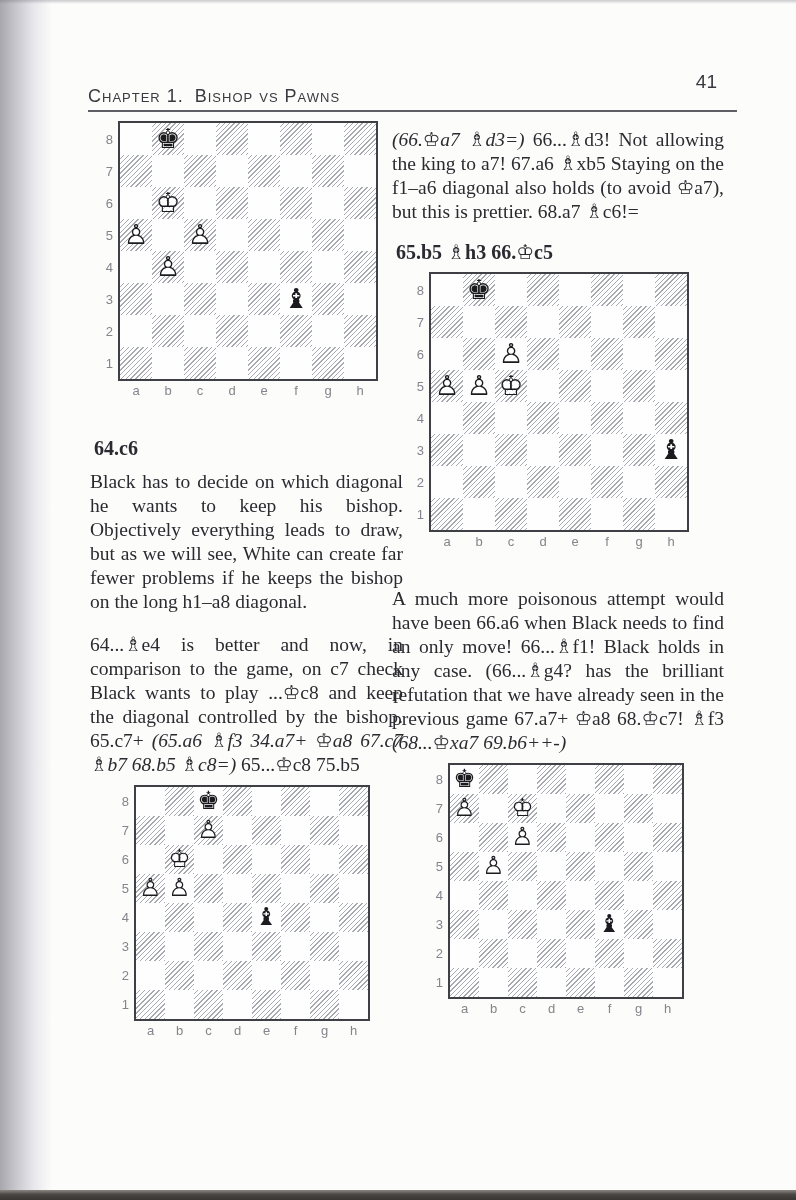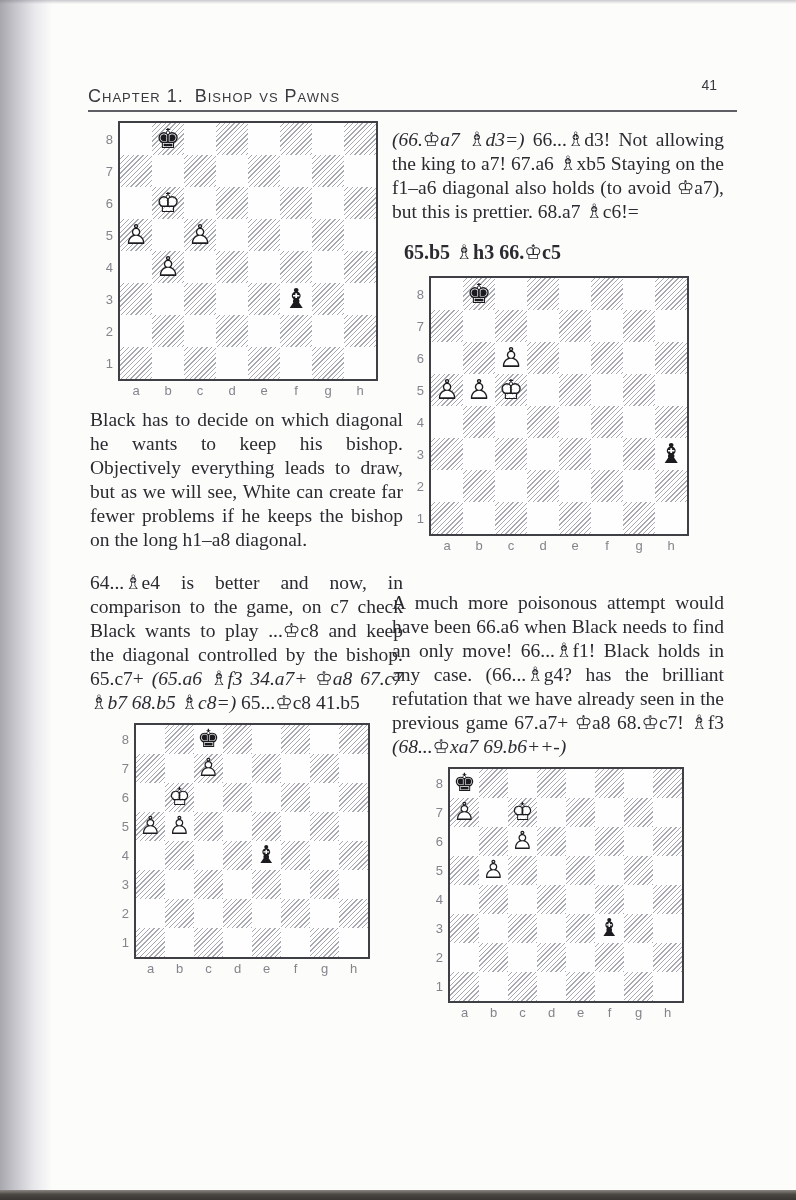--- a/index.html
+++ b/index.html
@@ -10,30 +10,30 @@
          background:linear-gradient(to right,#a8a7ad 0,#c7c6cc 30%,#e8e7eb 65%,rgba(255,255,255,0) 100%);}
   .top-edge{position:absolute;top:0;left:0;right:0;height:4px;
          background:linear-gradient(to bottom,rgba(110,110,122,.35),rgba(255,255,255,0));}
   .bottom-edge{position:absolute;left:0;top:1190px;width:796px;height:10px;
          background:linear-gradient(to bottom,#8a8580 0,#4a4642 45%,#383532 100%);}
   
   .page-header{position:absolute;top:86px;left:88px;width:650px;text-align:left;
          font-family:"Liberation Sans",sans-serif;font-size:18px;color:#3a393f;
          font-variant:small-caps;letter-spacing:1px;white-space:nowrap;}
   .hgap{display:inline-block;width:11px;}
-  .page-number{position:absolute;top:77px;left:677px;width:40px;text-align:right;
-         font-family:"Liberation Sans",sans-serif;font-size:14px;color:#3a393f;}
+  .page-number{position:absolute;top:71px;left:677px;width:40px;text-align:right;
+         font-family:"Liberation Sans",sans-serif;font-size:19px;color:#3a393f;}
   .header-rule{position:absolute;top:110px;left:88px;width:649px;height:0;
          border-top:2px solid #5f5e64;}
   
   .col{position:absolute;top:0;}
   .col-left{left:90px;width:313px;}
   .col-right{left:392px;width:332px;}
   .para{font-size:19.5px;line-height:24px;text-align:justify;margin:0;}
-  .move-heading{font-size:20px;font-weight:bold;margin:12px;}
+  .move-heading{font-size:20px;font-weight:bold;margin:4px;}
   .seg-italic{font-style:italic;}
   
   .diagram{margin:0;}
   .brow{display:flex;}
   .ranks{width:16px;display:flex;flex-direction:column;margin-top:2px;}
   .ranks .coord{height:var(--sq);display:flex;align-items:center;justify-content:flex-end;padding-right:5px;}
   .grid{display:grid;grid-template-columns:repeat(8,var(--sq));grid-template-rows:repeat(8,var(--sq));
         border:2px solid #3f3f46;background:#fff;}
   .files{display:flex;margin-left:18px;margin-top:2px;}
   .files .coord{width:var(--sq);text-align:center;}
@@ -173,25 +173,26 @@
           <div class="coord">b</div>
           <div class="coord">c</div>
           <div class="coord">d</div>
           <div class="coord">e</div>
           <div class="coord">f</div>
           <div class="coord">g</div>
           <div class="coord">h</div>
         </div>
     </figure>
 
+    <p class="move-heading h-64c6">64.c6</p>
 
     <p class="para p-left-1">Black has to decide on which diagonal he wants to keep his bishop. Objectively everything leads to draw, but as we will see, White can create far fewer problems if he keeps the bishop on the long h1–a8 diagonal.</p>
 
 
-    <p class="para p-left-2"><span class="seg-normal">64...♗e4 is better and now, in comparison to the game, on c7 check Black wants to play ...♔c8 and keep the diagonal controlled by the bishop. 65.c7+ </span><span class="seg-italic">(65.a6 ♗f3 34.a7+ ♔a8 67.c7 ♗b7 68.b5 ♗c8=) </span><span class="seg-normal">65...♔c8 41.b5</span></p>
+    <p class="para p-left-2"><span class="seg-normal">64...♗e4 is better and now, in comparison to the game, on c7 check Black wants to play ...♔c8 and keep the diagonal controlled by the bishop. 65.c7+ </span><span class="seg-italic">(65.a6 ♗f3 34.a7+ ♔a8 67.c7 ♗b7 68.b5 ♗c8=) </span><span class="seg-normal">65...♔c8 75.b5</span></p>
 
     <figure class="diagram fig-3">
       <div class="brow">
         <div class="ranks">
             <div class="coord">8</div>
             <div class="coord">7</div>
             <div class="coord">6</div>
             <div class="coord">5</div>
             <div class="coord">4</div>
             <div class="coord">3</div>

